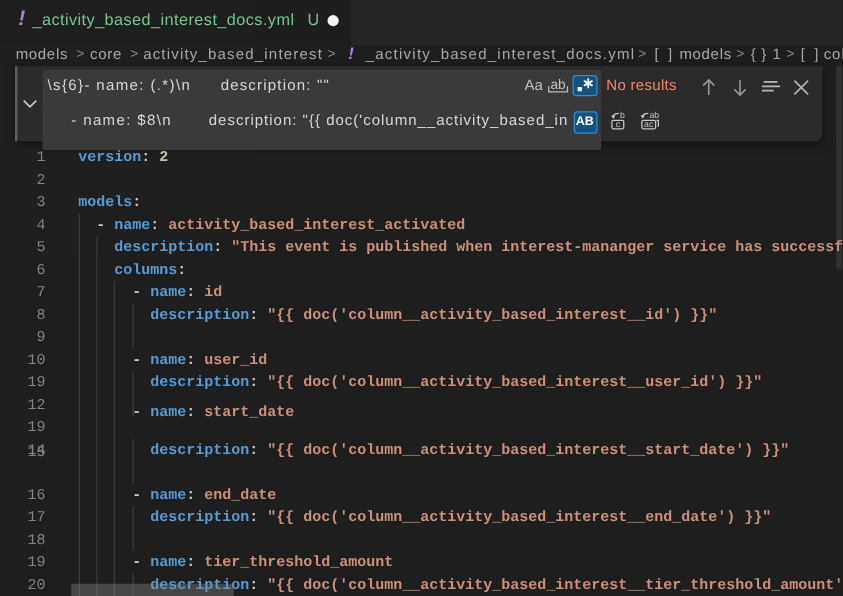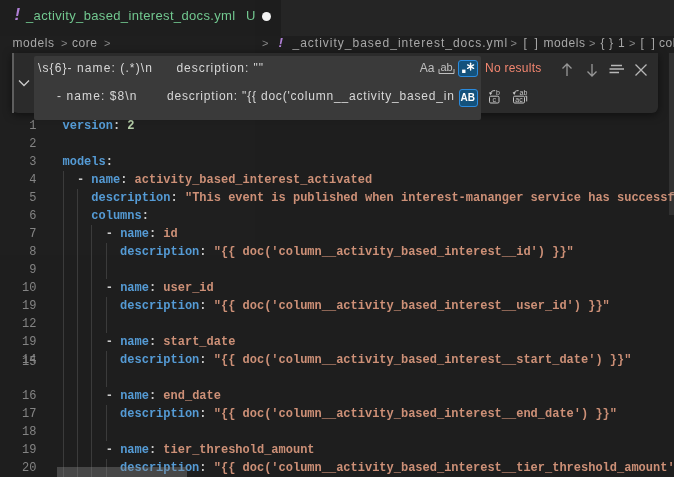--- a/index.html
+++ b/index.html
@@ -66,20 +66,21 @@
       <div id="tabu">U</div>
       <div id="tabdot"></div>
     </div>
   </div>
 
   <div id="crumbs">
     <span style="left:12.5px;">models</span>
     <span class="csep" style="left:61px;">&gt;</span>
     <span style="left:72px;">core</span>
     <span class="csep" style="left:104px;">&gt;</span>
+    <span style="left:114.5px;letter-spacing:0.95px;">activity_based_interest</span>
     <span class="csep" style="left:262px;">&gt;</span>
     <span style="left:278.5px;color:#b180d7;font-style:italic;font-weight:700;font-size:13.5px;">!</span>
     <span style="left:292.5px;letter-spacing:1.0px;">_activity_based_interest_docs.yml</span>
     <span class="csep" style="left:510.5px;">&gt;</span>
     <span class="cicon" style="left:523.5px;">[<i class="sp7"></i>]</span>
     <span style="left:543.5px;">models</span>
     <span class="csep" style="left:589px;">&gt;</span>
     <span class="cicon" style="left:600.5px;">{<i class="sp3"></i>}</span>
     <span style="left:618px;">1</span>
     <span class="csep" style="left:629px;">&gt;</span>
@@ -103,21 +104,21 @@
   <div class="cl" style="top:108px">      <span class="p">-</span> <span class="k">name</span><span class="p">:</span> <span class="s">id</span></div>
   <div class="ln" style="top:126px">8</div>
   <div class="cl" style="top:126px">        <span class="k">description</span><span class="p">:</span> <span class="s">"{{ doc('column__activity_based_interest__id') }}"</span></div>
   <div class="ln" style="top:144px">9</div>
   <div class="ln" style="top:162px">10</div>
   <div class="cl" style="top:162px">      <span class="p">-</span> <span class="k">name</span><span class="p">:</span> <span class="s">user_id</span></div>
   <div class="ln" style="top:180px">19</div>
   <div class="cl" style="top:180px">        <span class="k">description</span><span class="p">:</span> <span class="s">"{{ doc('column__activity_based_interest__user_id') }}"</span></div>
   <div class="ln" style="top:198px">12</div>
   <div class="ln" style="top:216px">19</div>
-  <div class="cl" style="top:216px">      <span class="p">-</span> <span class="k">name</span><span class="p">:</span> <span class="s">start_date</span></div>
+  <div class="cl" style="top:204px">      <span class="p">-</span> <span class="k">name</span><span class="p">:</span> <span class="s">start_date</span></div>
   <div class="ln" style="top:234px">14</div>
   <div class="cl" style="top:234px">        <span class="k">description</span><span class="p">:</span> <span class="s">"{{ doc('column__activity_based_interest__start_date') }}"</span></div>
   <div class="ln" style="top:236px">15</div>
   <div class="ln" style="top:270px">16</div>
   <div class="cl" style="top:270px">      <span class="p">-</span> <span class="k">name</span><span class="p">:</span> <span class="s">end_date</span></div>
   <div class="ln" style="top:288px">17</div>
   <div class="cl" style="top:288px">        <span class="k">description</span><span class="p">:</span> <span class="s">"{{ doc('column__activity_based_interest__end_date') }}"</span></div>
   <div class="ln" style="top:306px">18</div>
   <div class="ln" style="top:324px">19</div>
   <div class="cl" style="top:324px">      <span class="p">-</span> <span class="k">name</span><span class="p">:</span> <span class="s">tier_threshold_amount</span></div>

